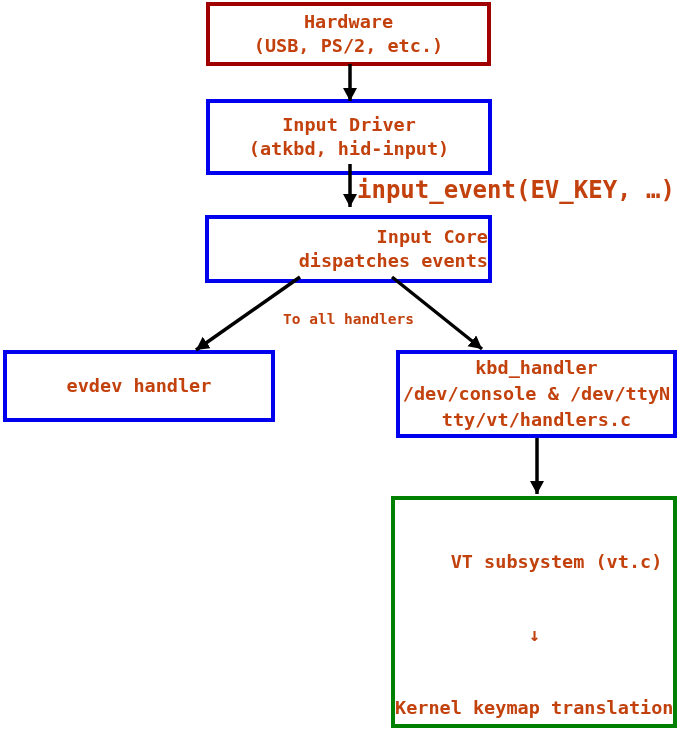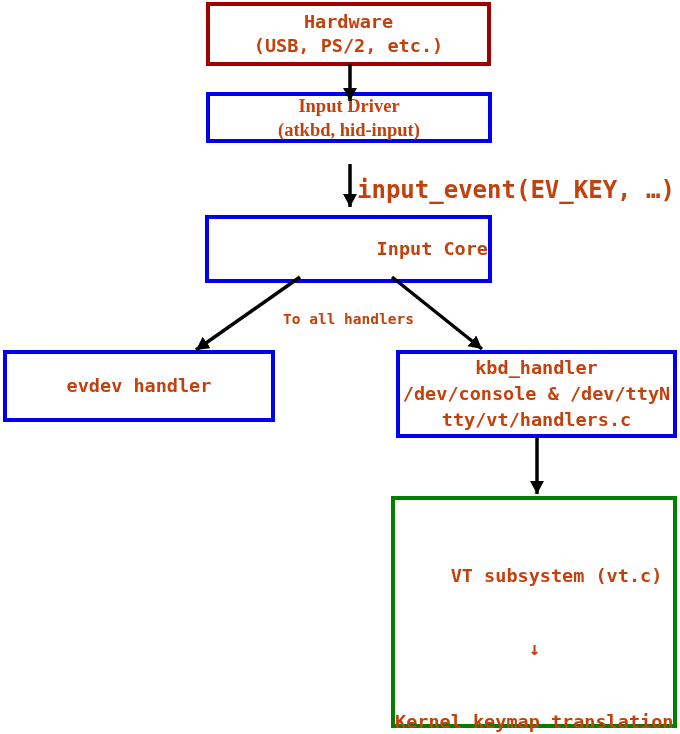--- a/index.html
+++ b/index.html
@@ -7,27 +7,27 @@
     position:relative;width:680px;height:734px;background:#ffffff;
     font-family:"DejaVu Sans Mono", monospace;font-weight:bold;color:#c2410c;
     overflow:hidden;
   }
   .box{
     position:absolute;background:#fff;border:4px solid #0000ee;box-sizing:border-box;
     display:flex;flex-direction:column;align-items:center;justify-content:center;
     font-size:18.5px;line-height:24px;text-align:center;white-space:pre;
   }
   #hardware{left:206px;top:2px;width:285px;height:64px;border-color:#a00000;}
-  #input-driver{left:206px;top:92px;width:286px;height:51px;font-family:Liberation Serif, serif;}
+  #input-driver{left:206px;top:99px;width:286px;height:76px;}
   #input-core{left:205px;top:215px;width:287px;height:68px;align-items:flex-end;}
   #evdev{left:3px;top:350px;width:272px;height:72px;}
   #kbd{left:396px;top:350px;width:281px;height:88px;line-height:26px;}
   #vt-box{
     left:391px;top:496px;width:286px;height:232px;border-color:#008000;
-    display:block;padding:15px 0 0 0;text-align:left;
+    display:block;padding:1px 0 0 0;text-align:left;
   }
   #vt-box .pre-line{white-space:pre;font-size:18.5px;line-height:25px;}
   .lbl{position:absolute;white-space:pre;}
   #lbl-input-event{left:357px;top:176px;font-size:24px;}
   #lbl-to-all{left:283px;top:311px;font-size:14.5px;}
   svg.arrows{position:absolute;left:0;top:0;pointer-events:none;}
 </style>
 </head>
 <body>
 
@@ -38,20 +38,21 @@
     <div>(USB, PS/2, etc.)</div>
   </div>
 
   <div class="box" id="input-driver">
     <div>Input Driver</div>
     <div>(atkbd, hid-input)</div>
   </div>
 
   <div class="box" id="input-core">
     <div>Input Core</div>
+    <div>dispatches events</div>
   </div>
 
   <div class="box" id="evdev">
     <div>evdev handler</div>
   </div>
 
   <div class="box" id="kbd">
     <div>kbd_handler</div>
     <div>/dev/console &amp; /dev/ttyN</div>
     <div>tty/vt/handlers.c</div>

